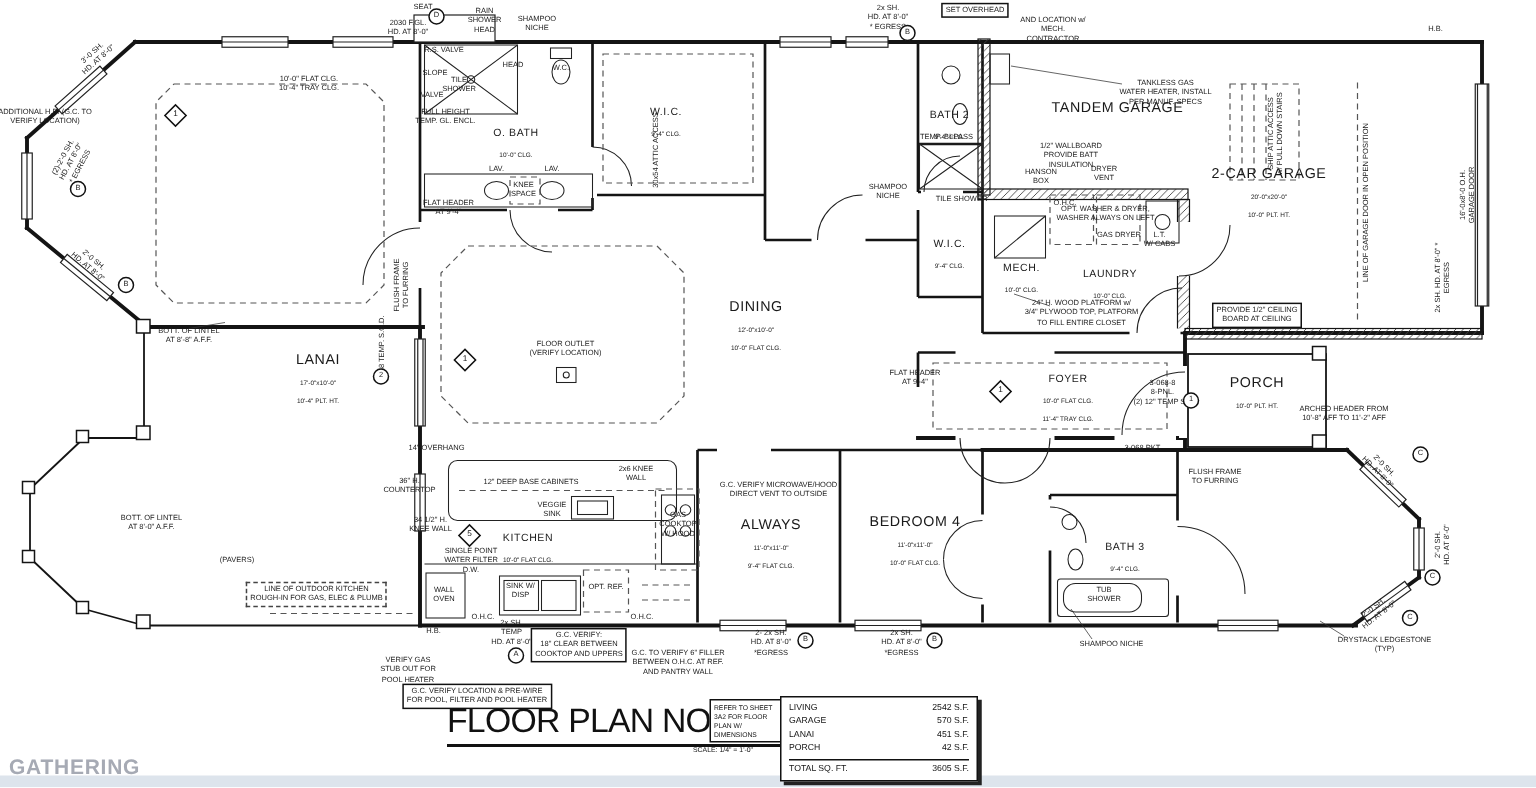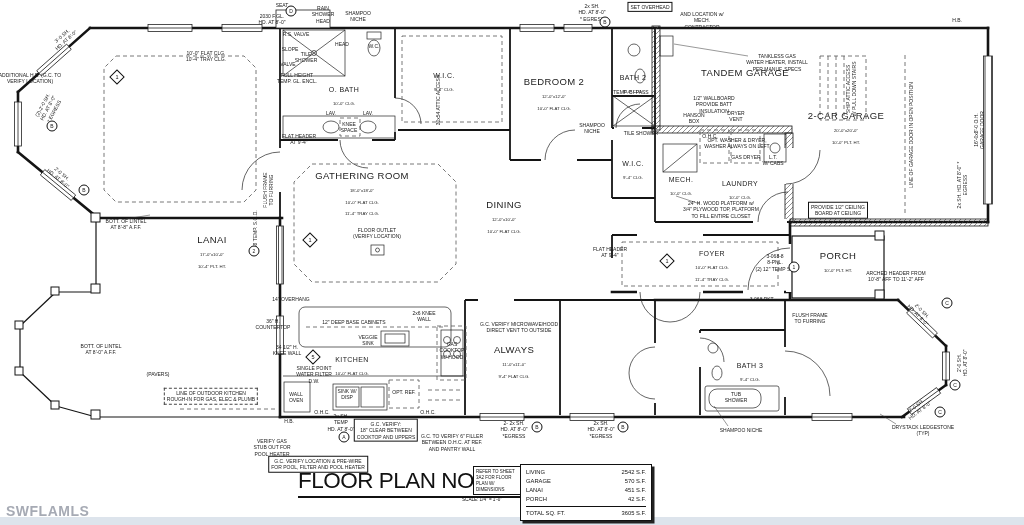--- a/index.html
+++ b/index.html
@@ -272,25 +272,20 @@
   </svg>
 
   <div class="a roomblk" style="left:344px;top:96px">
     <div class="rname sm">O. BATH</div>
     <div class="rdim">10'-0" CLG.</div>
   </div>
   <div class="a roomblk" style="left:444px;top:82px">
     <div class="rname sm">W.I.C.</div>
     <div class="rdim">9'-4" CLG.</div>
   </div>
-  <div class="a roomblk" style="left:554px;top:94px">
-    <div class="rname">BEDROOM 2</div>
-    <div class="rdim">12'-0"x12'-0"</div>
-    <div class="rdim">10'-0" FLAT CLG.</div>
-  </div>
   <div class="a roomblk" style="left:633px;top:84px">
     <div class="rname sm">BATH 2</div>
     <div class="rdim">9'-4" CLG.</div>
   </div>
   <div class="a roomblk" style="left:633px;top:170px">
     <div class="rname sm">W.I.C.</div>
     <div class="rdim">9'-4" CLG.</div>
   </div>
   <div class="a roomblk" style="left:681px;top:186px">
     <div class="rname sm">MECH.</div>
@@ -301,26 +296,20 @@
   </div>
   <div class="a roomblk" style="left:846px;top:128px">
     <div class="rname">2-CAR GARAGE</div>
     <div class="rdim">20'-0"x20'-0"</div>
     <div class="rdim">10'-0" PLT. HT.</div>
   </div>
   <div class="a roomblk" style="left:740px;top:190px">
     <div class="rname sm">LAUNDRY</div>
     <div class="rdim">10'-0" CLG.</div>
   </div>
-  <div class="a roomblk" style="left:362px;top:193px">
-    <div class="rname">GATHERING ROOM</div>
-    <div class="rdim">18'-0"x18'-0"</div>
-    <div class="rdim">10'-0" FLAT CLG.</div>
-    <div class="rdim">11'-4" TRAY CLG.</div>
-  </div>
   <div class="a roomblk" style="left:504px;top:217px">
     <div class="rname">DINING</div>
     <div class="rdim">12'-0"x10'-0"</div>
     <div class="rdim">10'-0" FLAT CLG.</div>
   </div>
   <div class="a roomblk" style="left:712px;top:266px">
     <div class="rname sm">FOYER</div>
     <div class="rdim">10'-0" FLAT CLG.</div>
     <div class="rdim">11'-4" TRAY CLG.</div>
   </div>
@@ -334,20 +323,25 @@
     <div class="rdim">10'-4" PLT. HT.</div>
   </div>
   <div class="a roomblk" style="left:352px;top:366px">
     <div class="rname sm">KITCHEN</div>
     <div class="rdim">10'-0" FLAT CLG.</div>
   </div>
   <div class="a roomblk" style="left:514px;top:362px">
     <div class="rname">ALWAYS</div>
     <div class="rdim">11'-0"x11'-0"</div>
     <div class="rdim">9'-4" FLAT CLG.</div>
+  </div>
+  <div class="a roomblk" style="left:610px;top:360px">
+    <div class="rname">BEDROOM 4</div>
+    <div class="rdim">11'-0"x11'-0"</div>
+    <div class="rdim">10'-0" FLAT CLG.</div>
   </div>
   <div class="a roomblk" style="left:750px;top:372px">
     <div class="rname sm">BATH 3</div>
     <div class="rdim">9'-4" CLG.</div>
   </div>
 
   <div class="a" style="left:30px;top:78px">ADDITIONAL H.B. (G.C. TO
 VERIFY LOCATION)</div>
   <div class="a rotM42" style="left:64px;top:38px">3'-0 SH.
 HD. AT 8'-0"</div>
@@ -548,14 +542,14 @@
     <div class="sqr">
       <span>PORCH</span>
       <span>42 S.F.</span>
     </div>
     <div class="sqr sqtotal">
       <span>TOTAL SQ. FT.</span>
       <span>3605 S.F.</span>
     </div>
   </div>
 
-  <div class="wm">SWFLAMLS</div>
+  <div class="wm">GATHERING</div>
 </div>
 
 </body></html>

